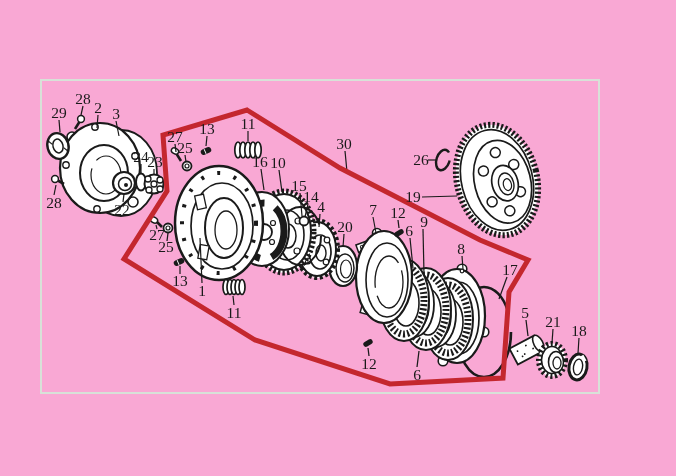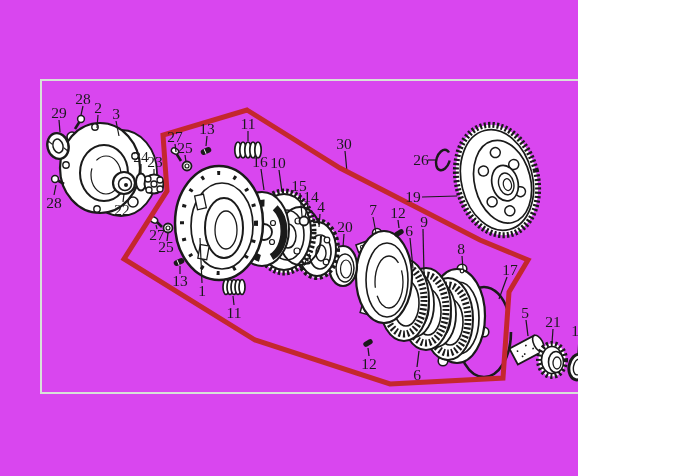--- a/index.html
+++ b/index.html
@@ -1,17 +1,17 @@
 <!DOCTYPE html>
 <html><head>
 <meta charset="utf-8">
 <style>
   html,body{margin:0;padding:0;background:#fff;}
-  #stage{position:relative;width:537px;height:476px;background:#d946ef;overflow:hidden;
-         font-family:"Liberation Serif", serif;padding-left:41px;}
+  #stage{position:relative;width:676px;height:476px;background:#f9a8d4;overflow:hidden;
+         font-family:"Liberation Serif", serif;}
   svg{position:absolute;left:0;top:0;}
   text{font-family:"Liberation Serif", serif;font-size:15.5px;fill:#1a1a1a;}
   .ink{stroke:#1a1a1a;}
 </style>
 </head>
 <body>
 
 <div id="stage">
 <svg width="676" height="476" viewBox="0 0 676 476">
 

